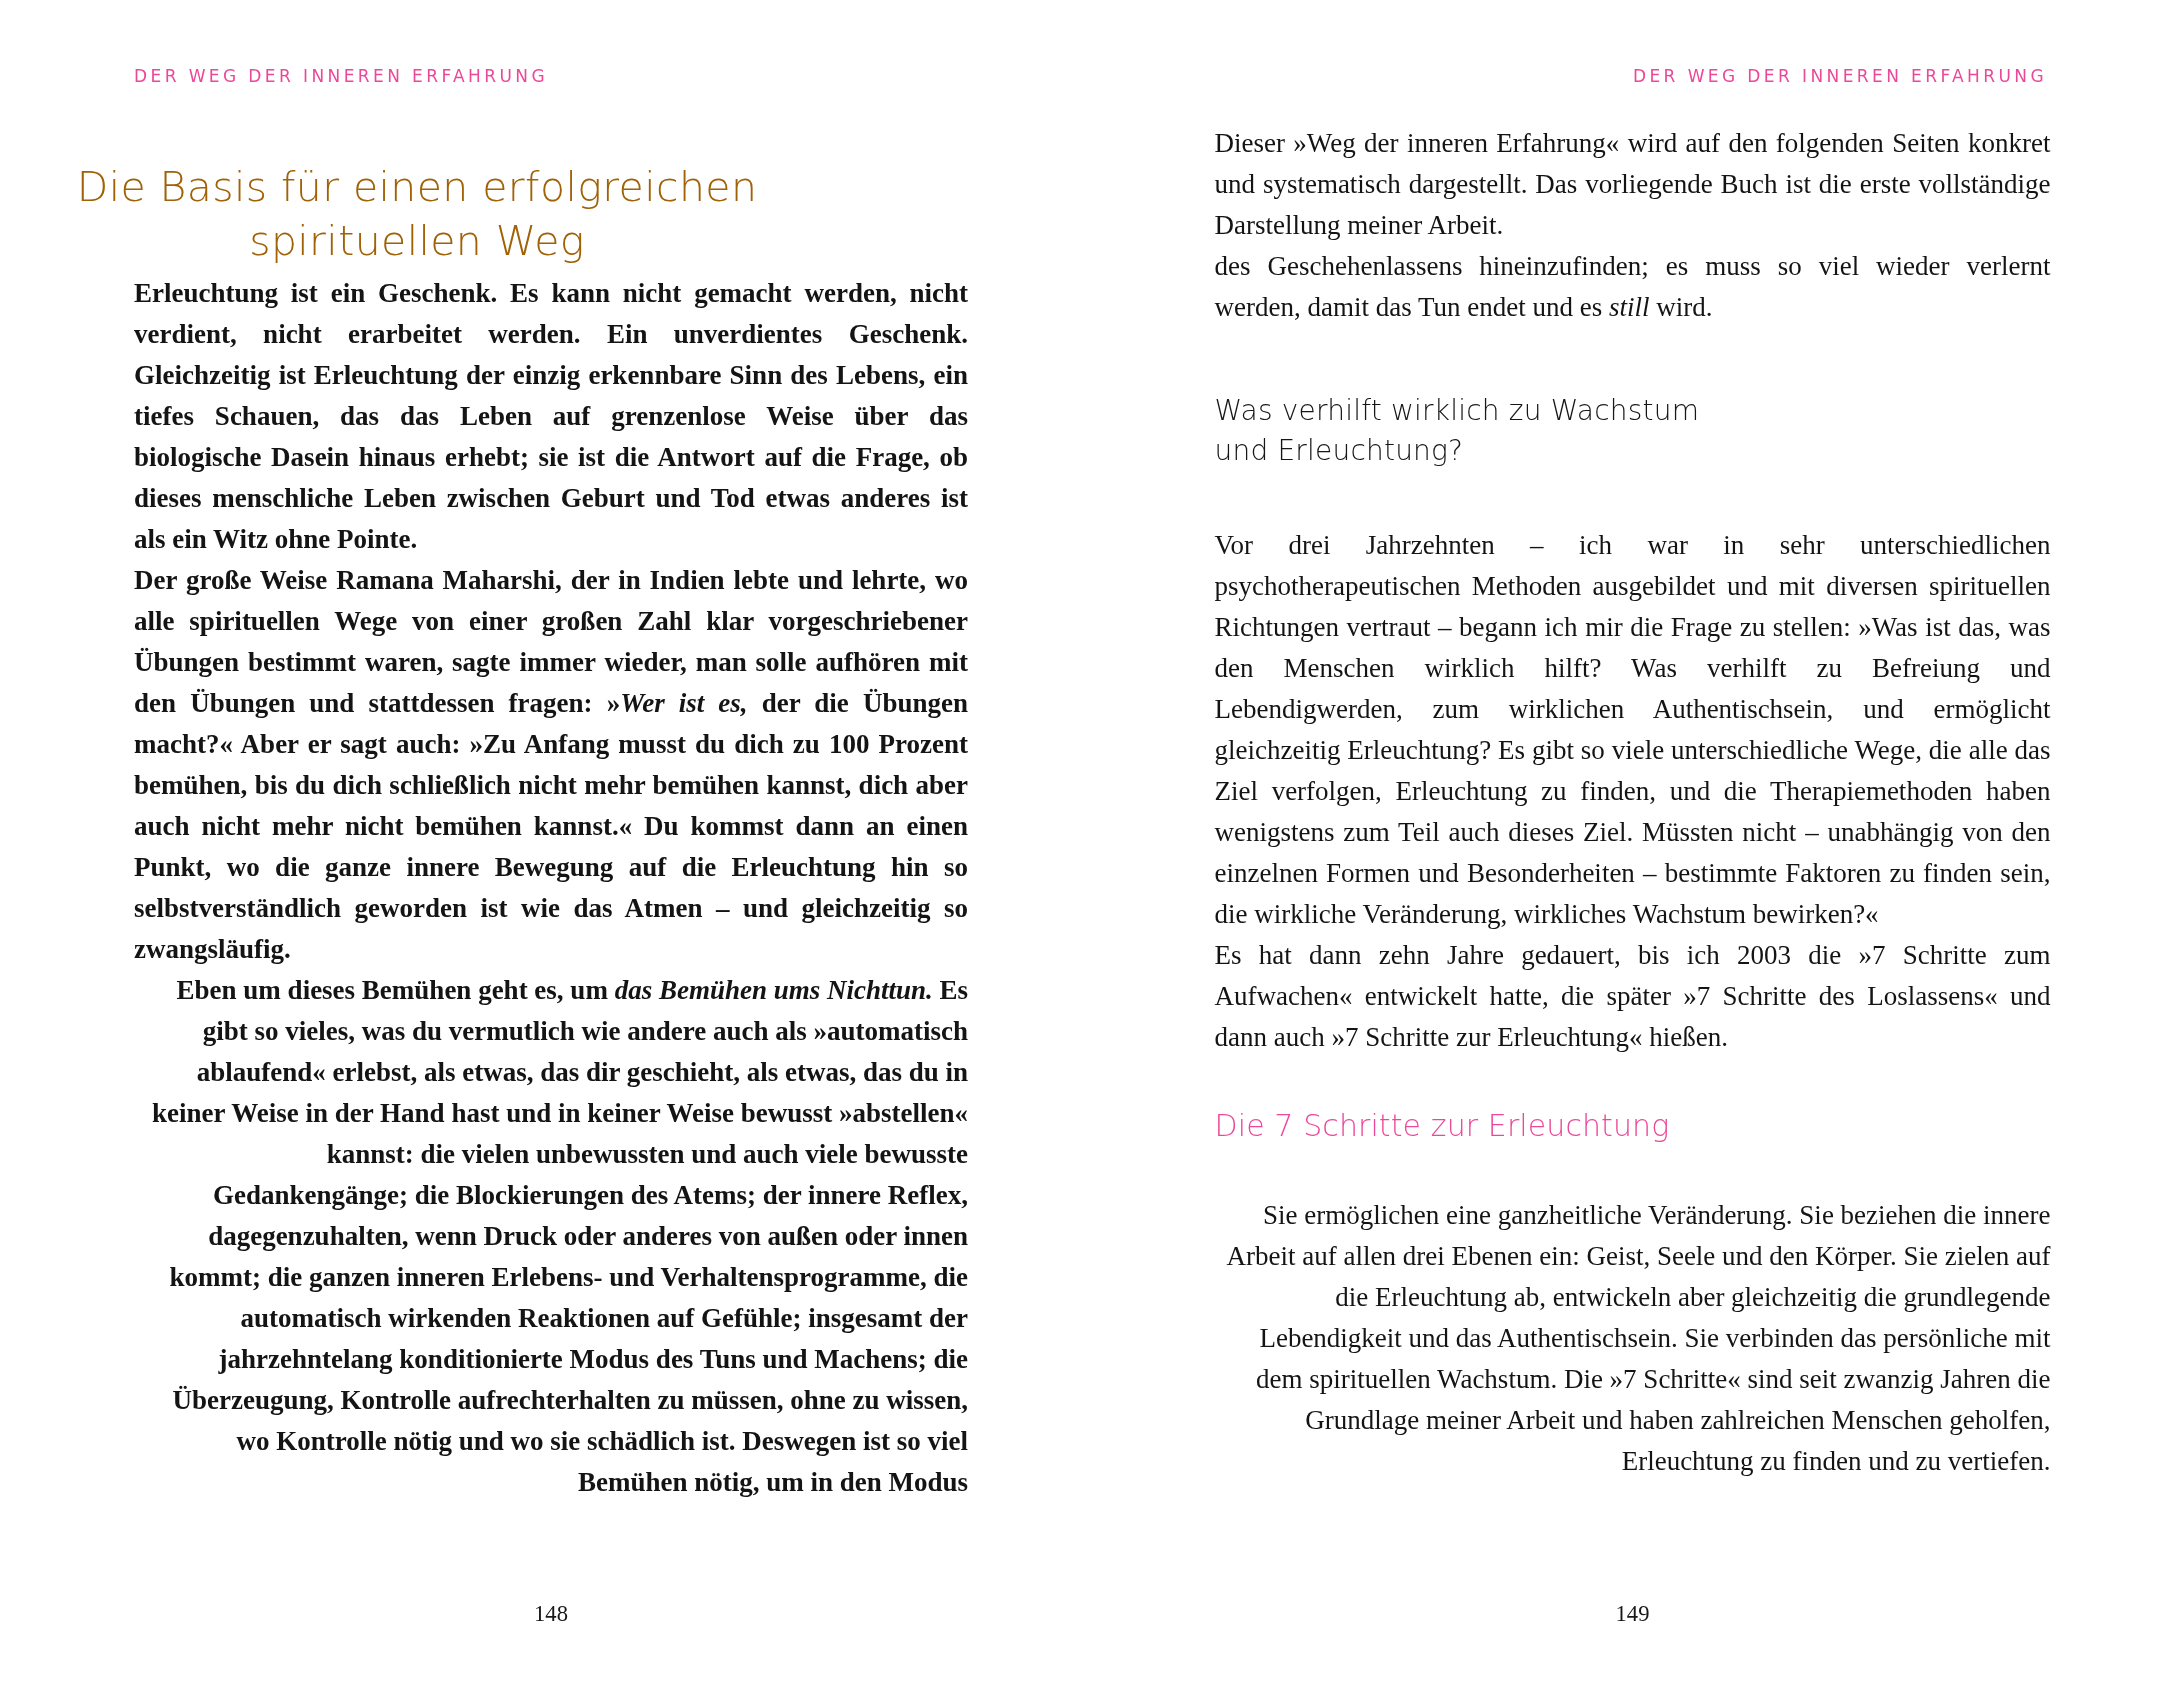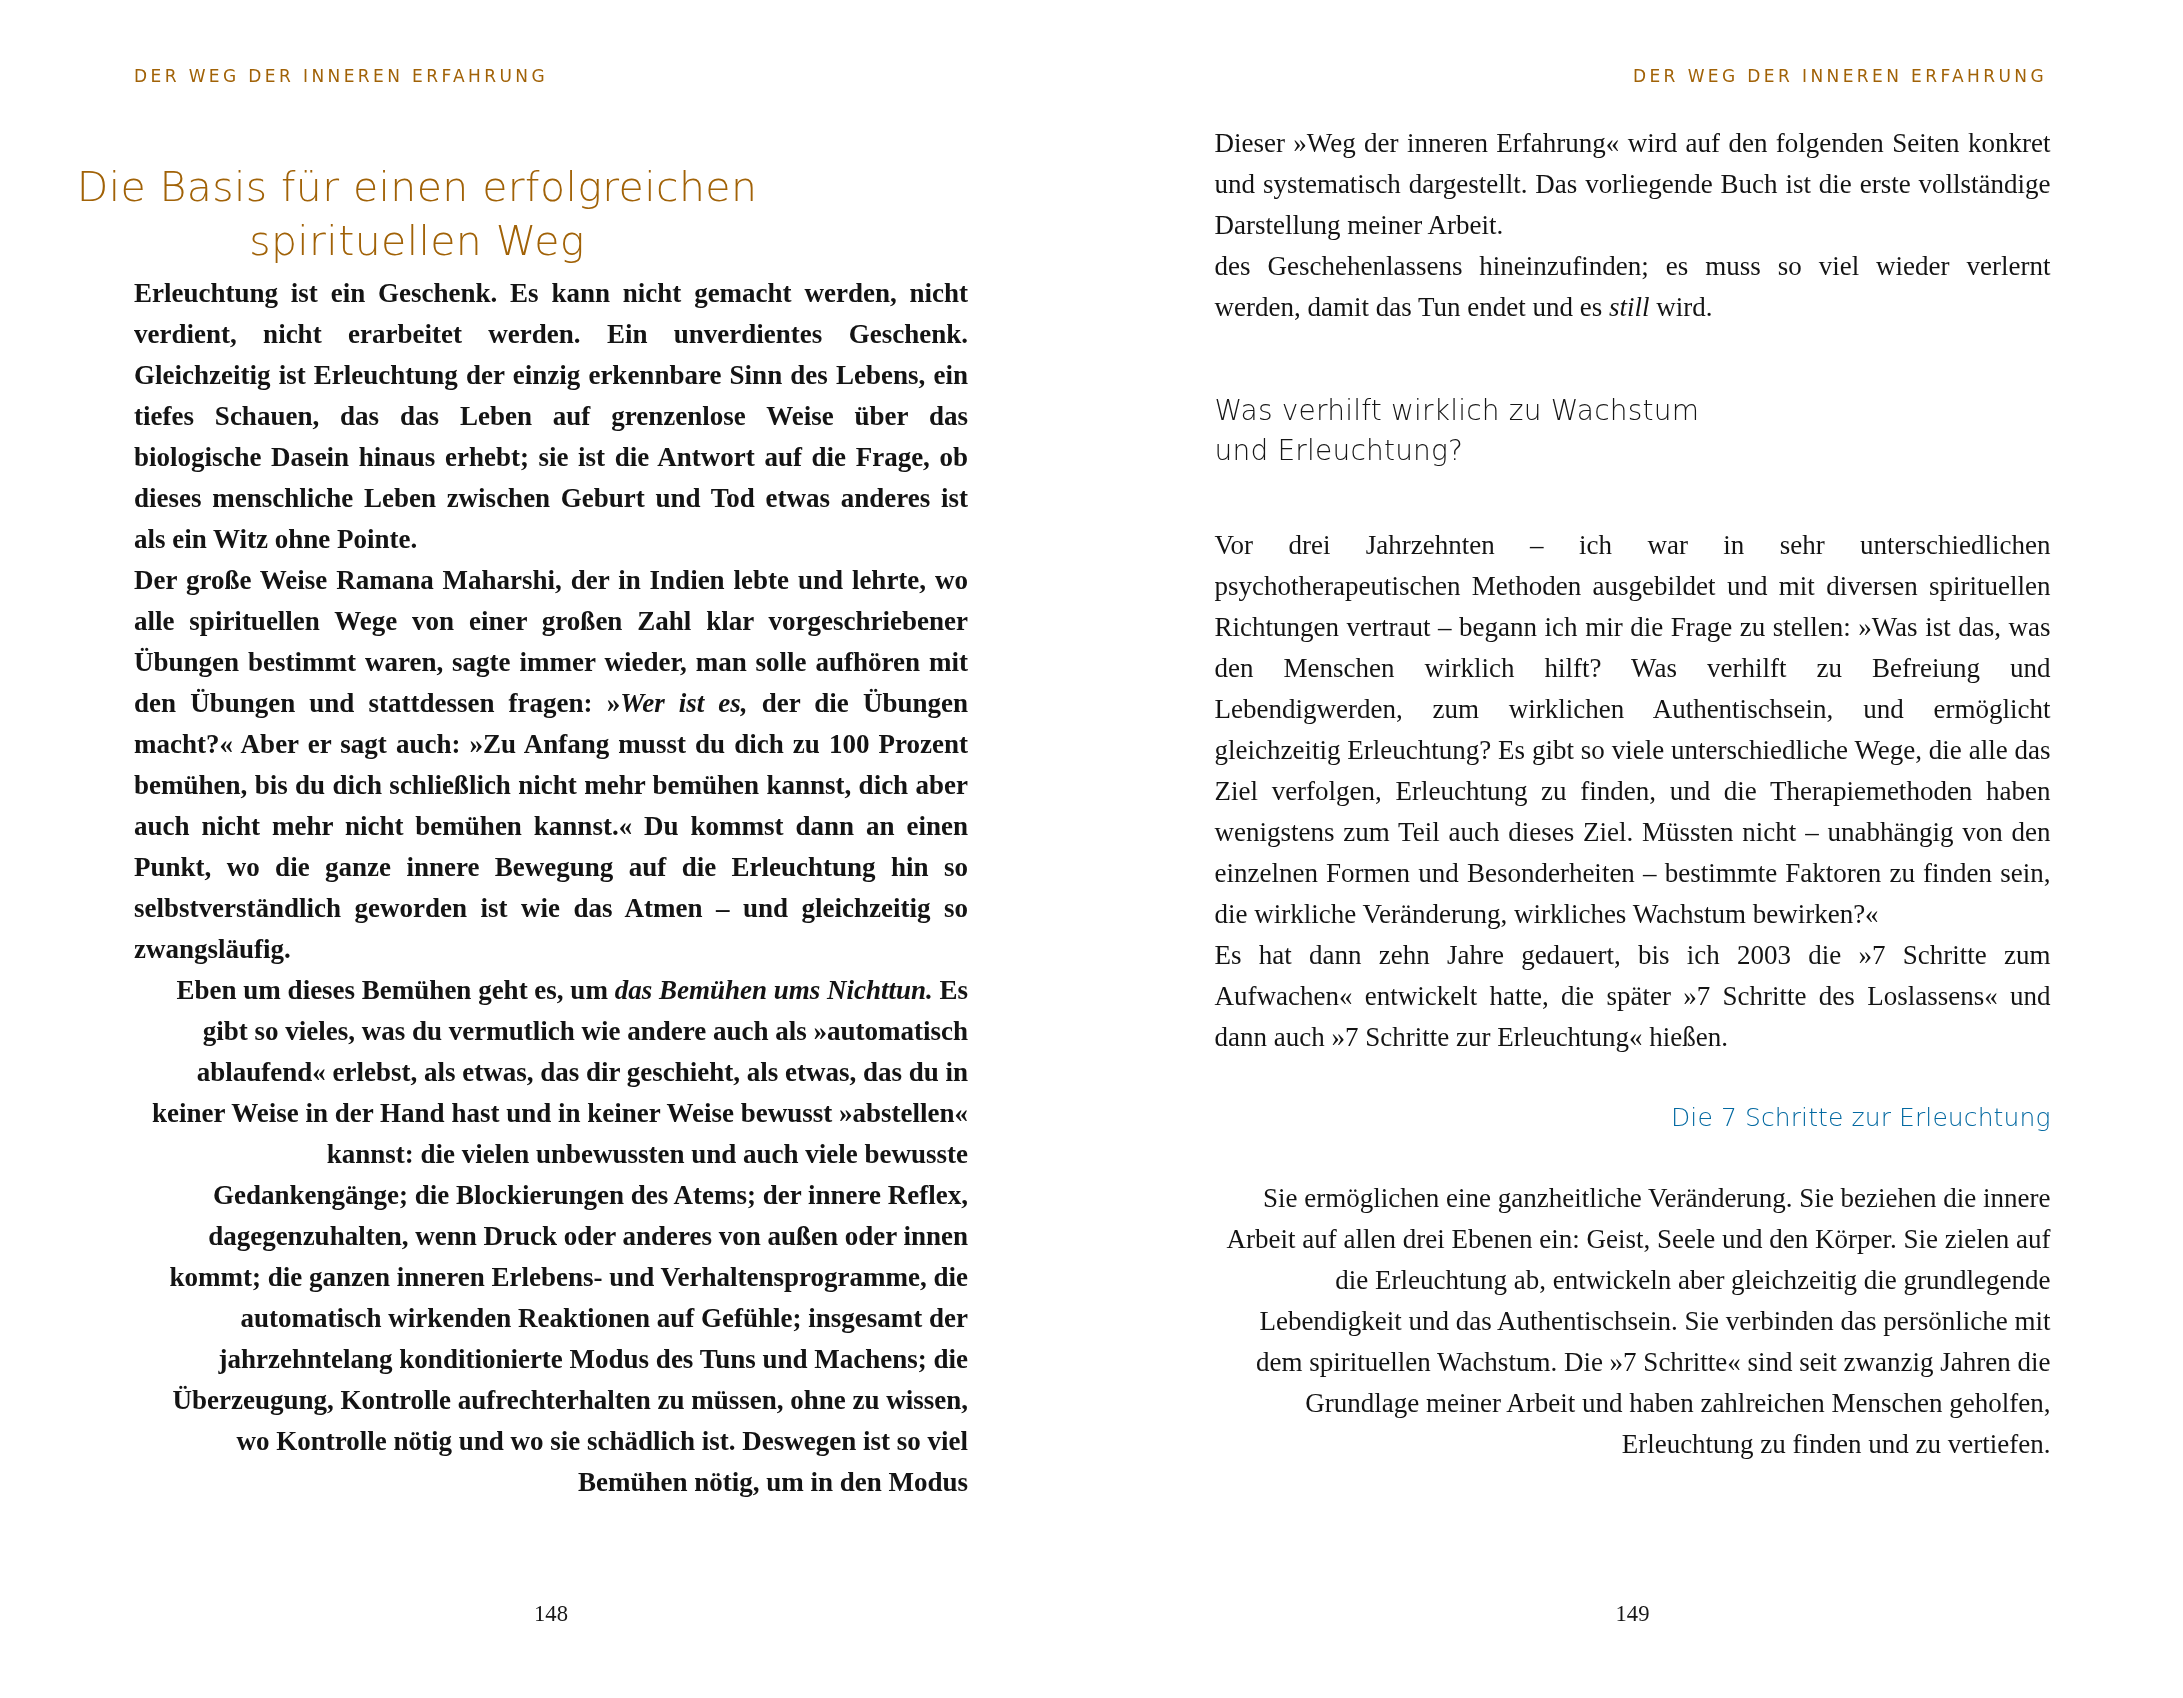--- a/index.html
+++ b/index.html
@@ -34,21 +34,21 @@
 
   
   .running-header {
     position: absolute;
     top: 66px;
     font-family: "DejaVu Sans", "Liberation Sans", sans-serif;
     font-size: 17px;
     font-weight: 400;
     letter-spacing: 3.4px;
     text-transform: uppercase;
-    color: #a16207;
+    color: #ec4899;
     white-space: nowrap;
   }
   .page-left .running-header  { left: 134px; }
   .page-right .running-header { right: 136px; text-align: right; }
 
   
   .chapter-title {
     position: absolute;
     left: 0;
     top: 134px;
@@ -89,24 +89,24 @@
     font-size: 28px;
     line-height: 1.42;
     color: #161616;
     letter-spacing: 0.2px;
   }
   .subhead .tline { display: block; }
 
   .subhead-small {
     font-family: "DejaVu Sans", "Liberation Sans", sans-serif;
     font-weight: 300;
-    font-size: 25px;
+    font-size: 30px;
     line-height: 1.35;
-    text-align: right;
-    color: #0369a1;
+    text-align: left;
+    color: #ec4899;
     letter-spacing: 0.1px;
   }
 
   .gap-l  { height: 40px; }
   .gap-m  { height: 31.5px; }
   .gap-s  { height: 18px; }
 
   
   .folio {
     position: absolute;

